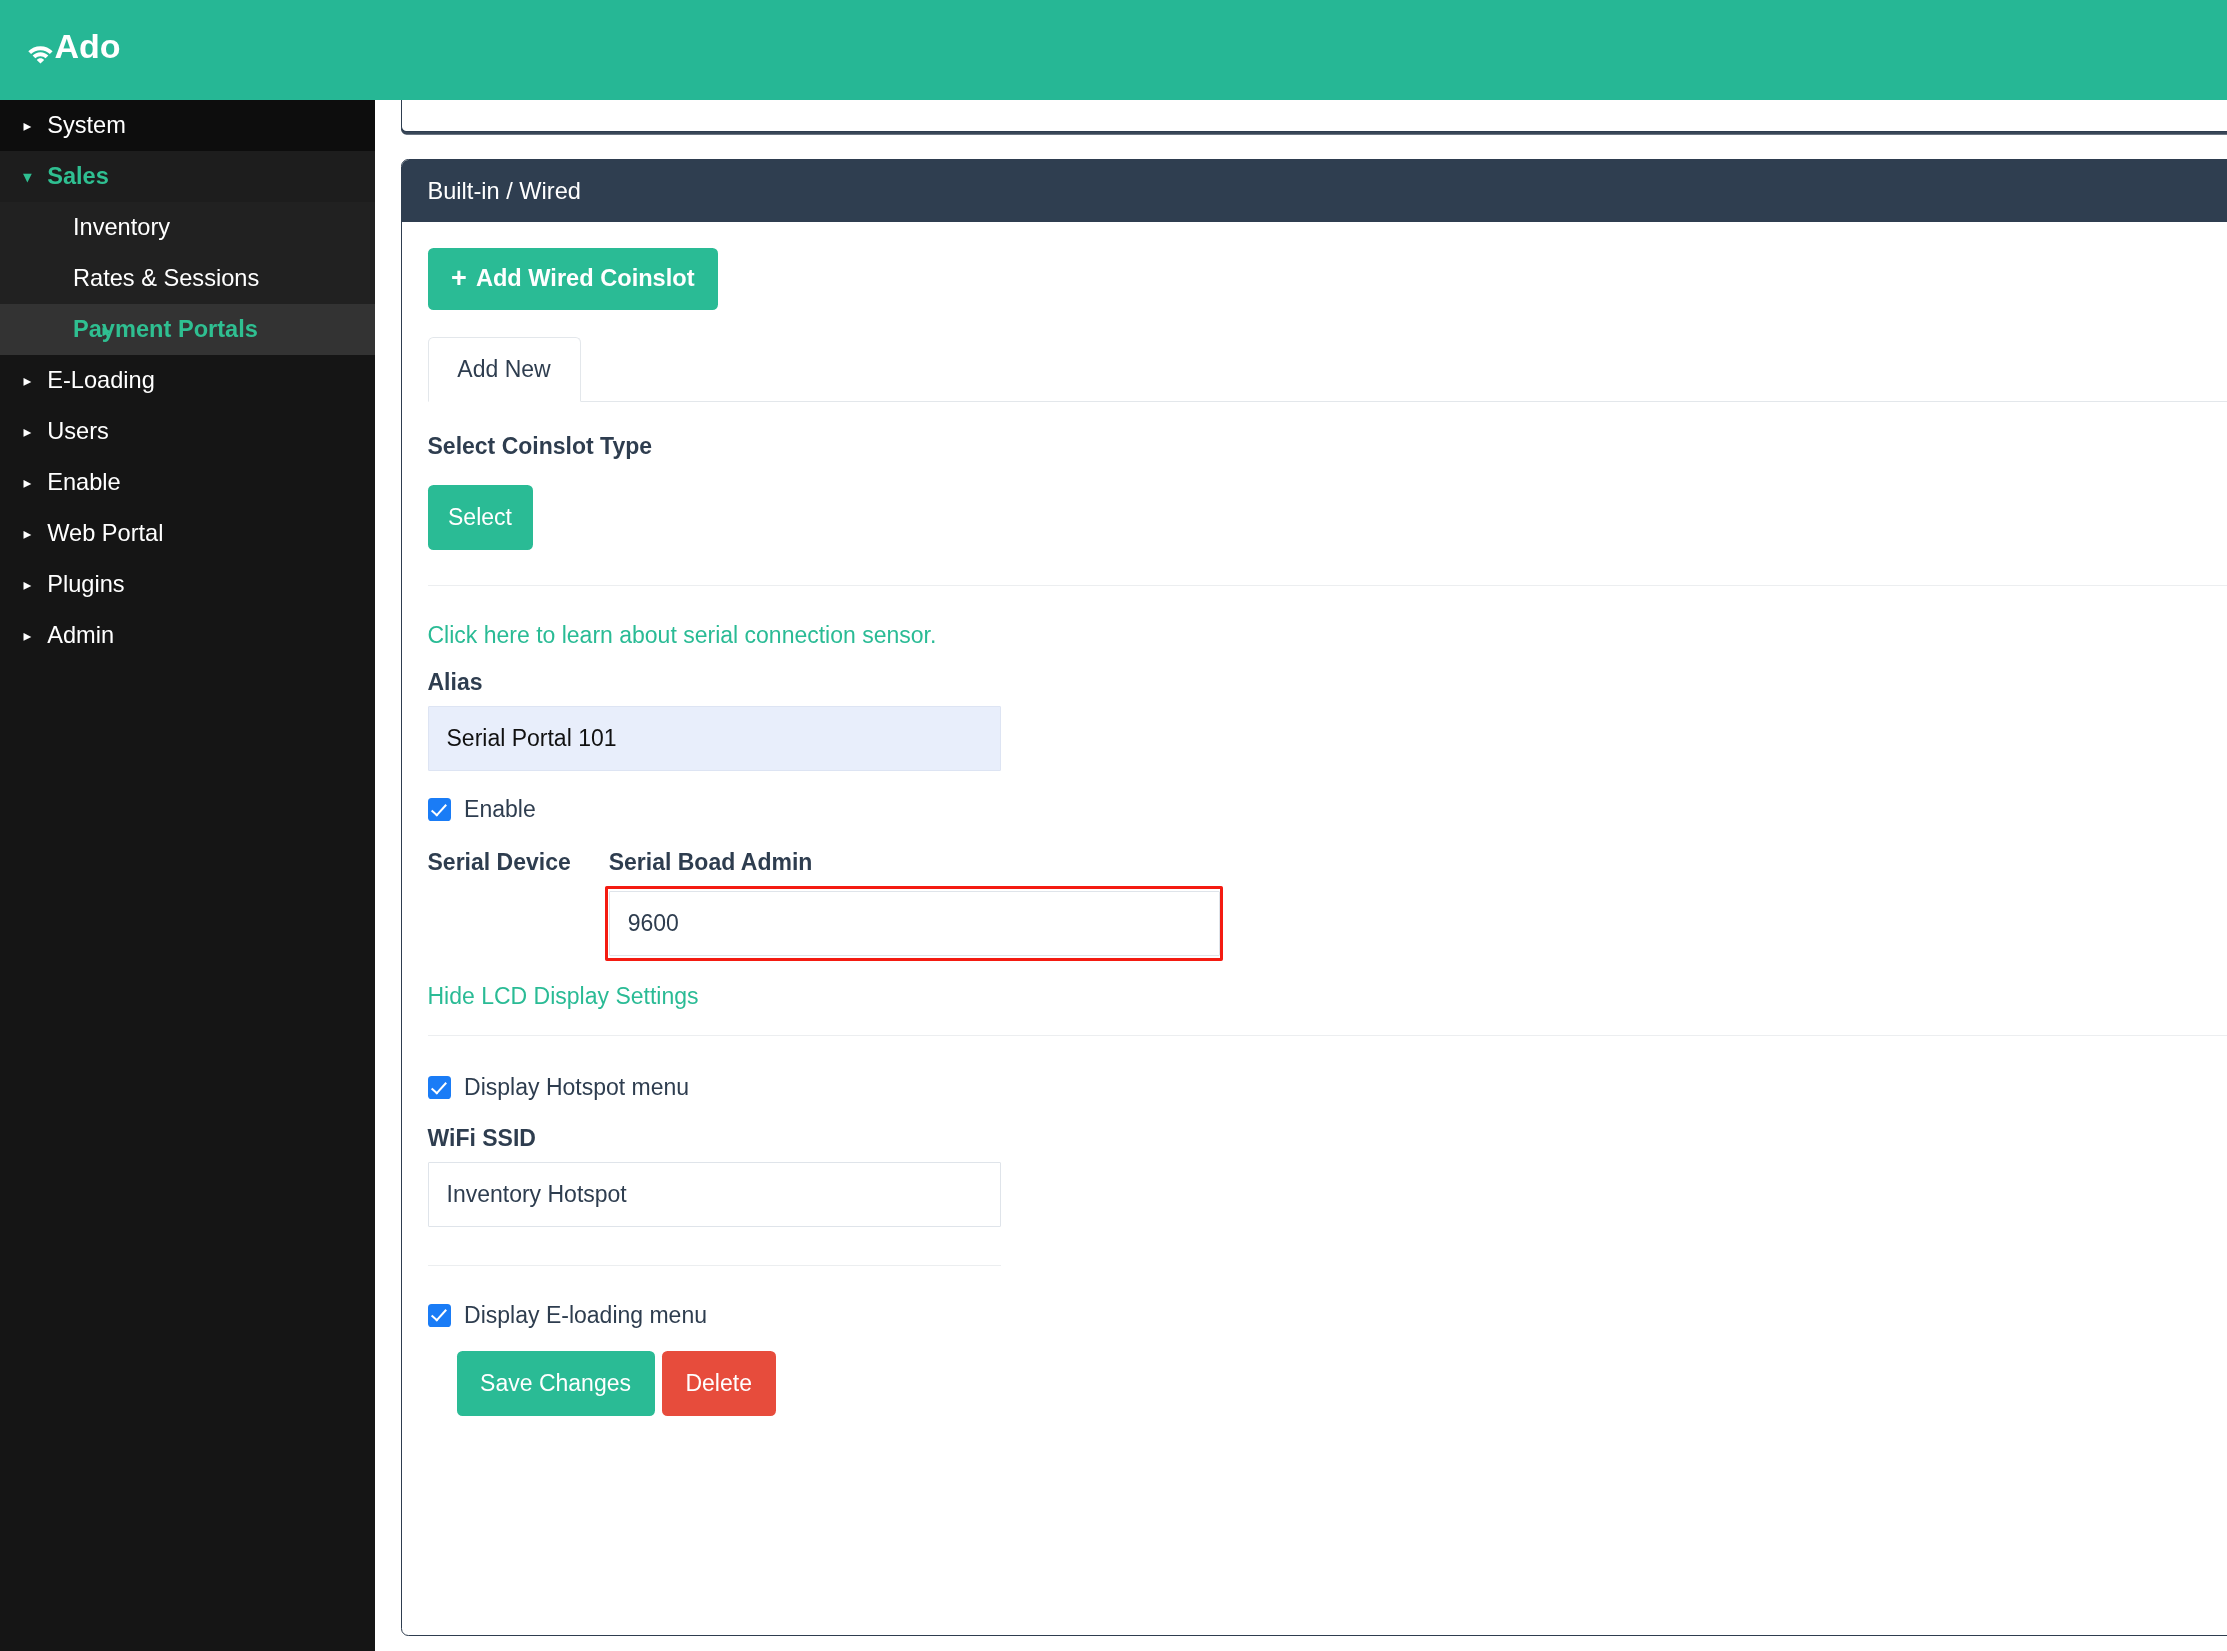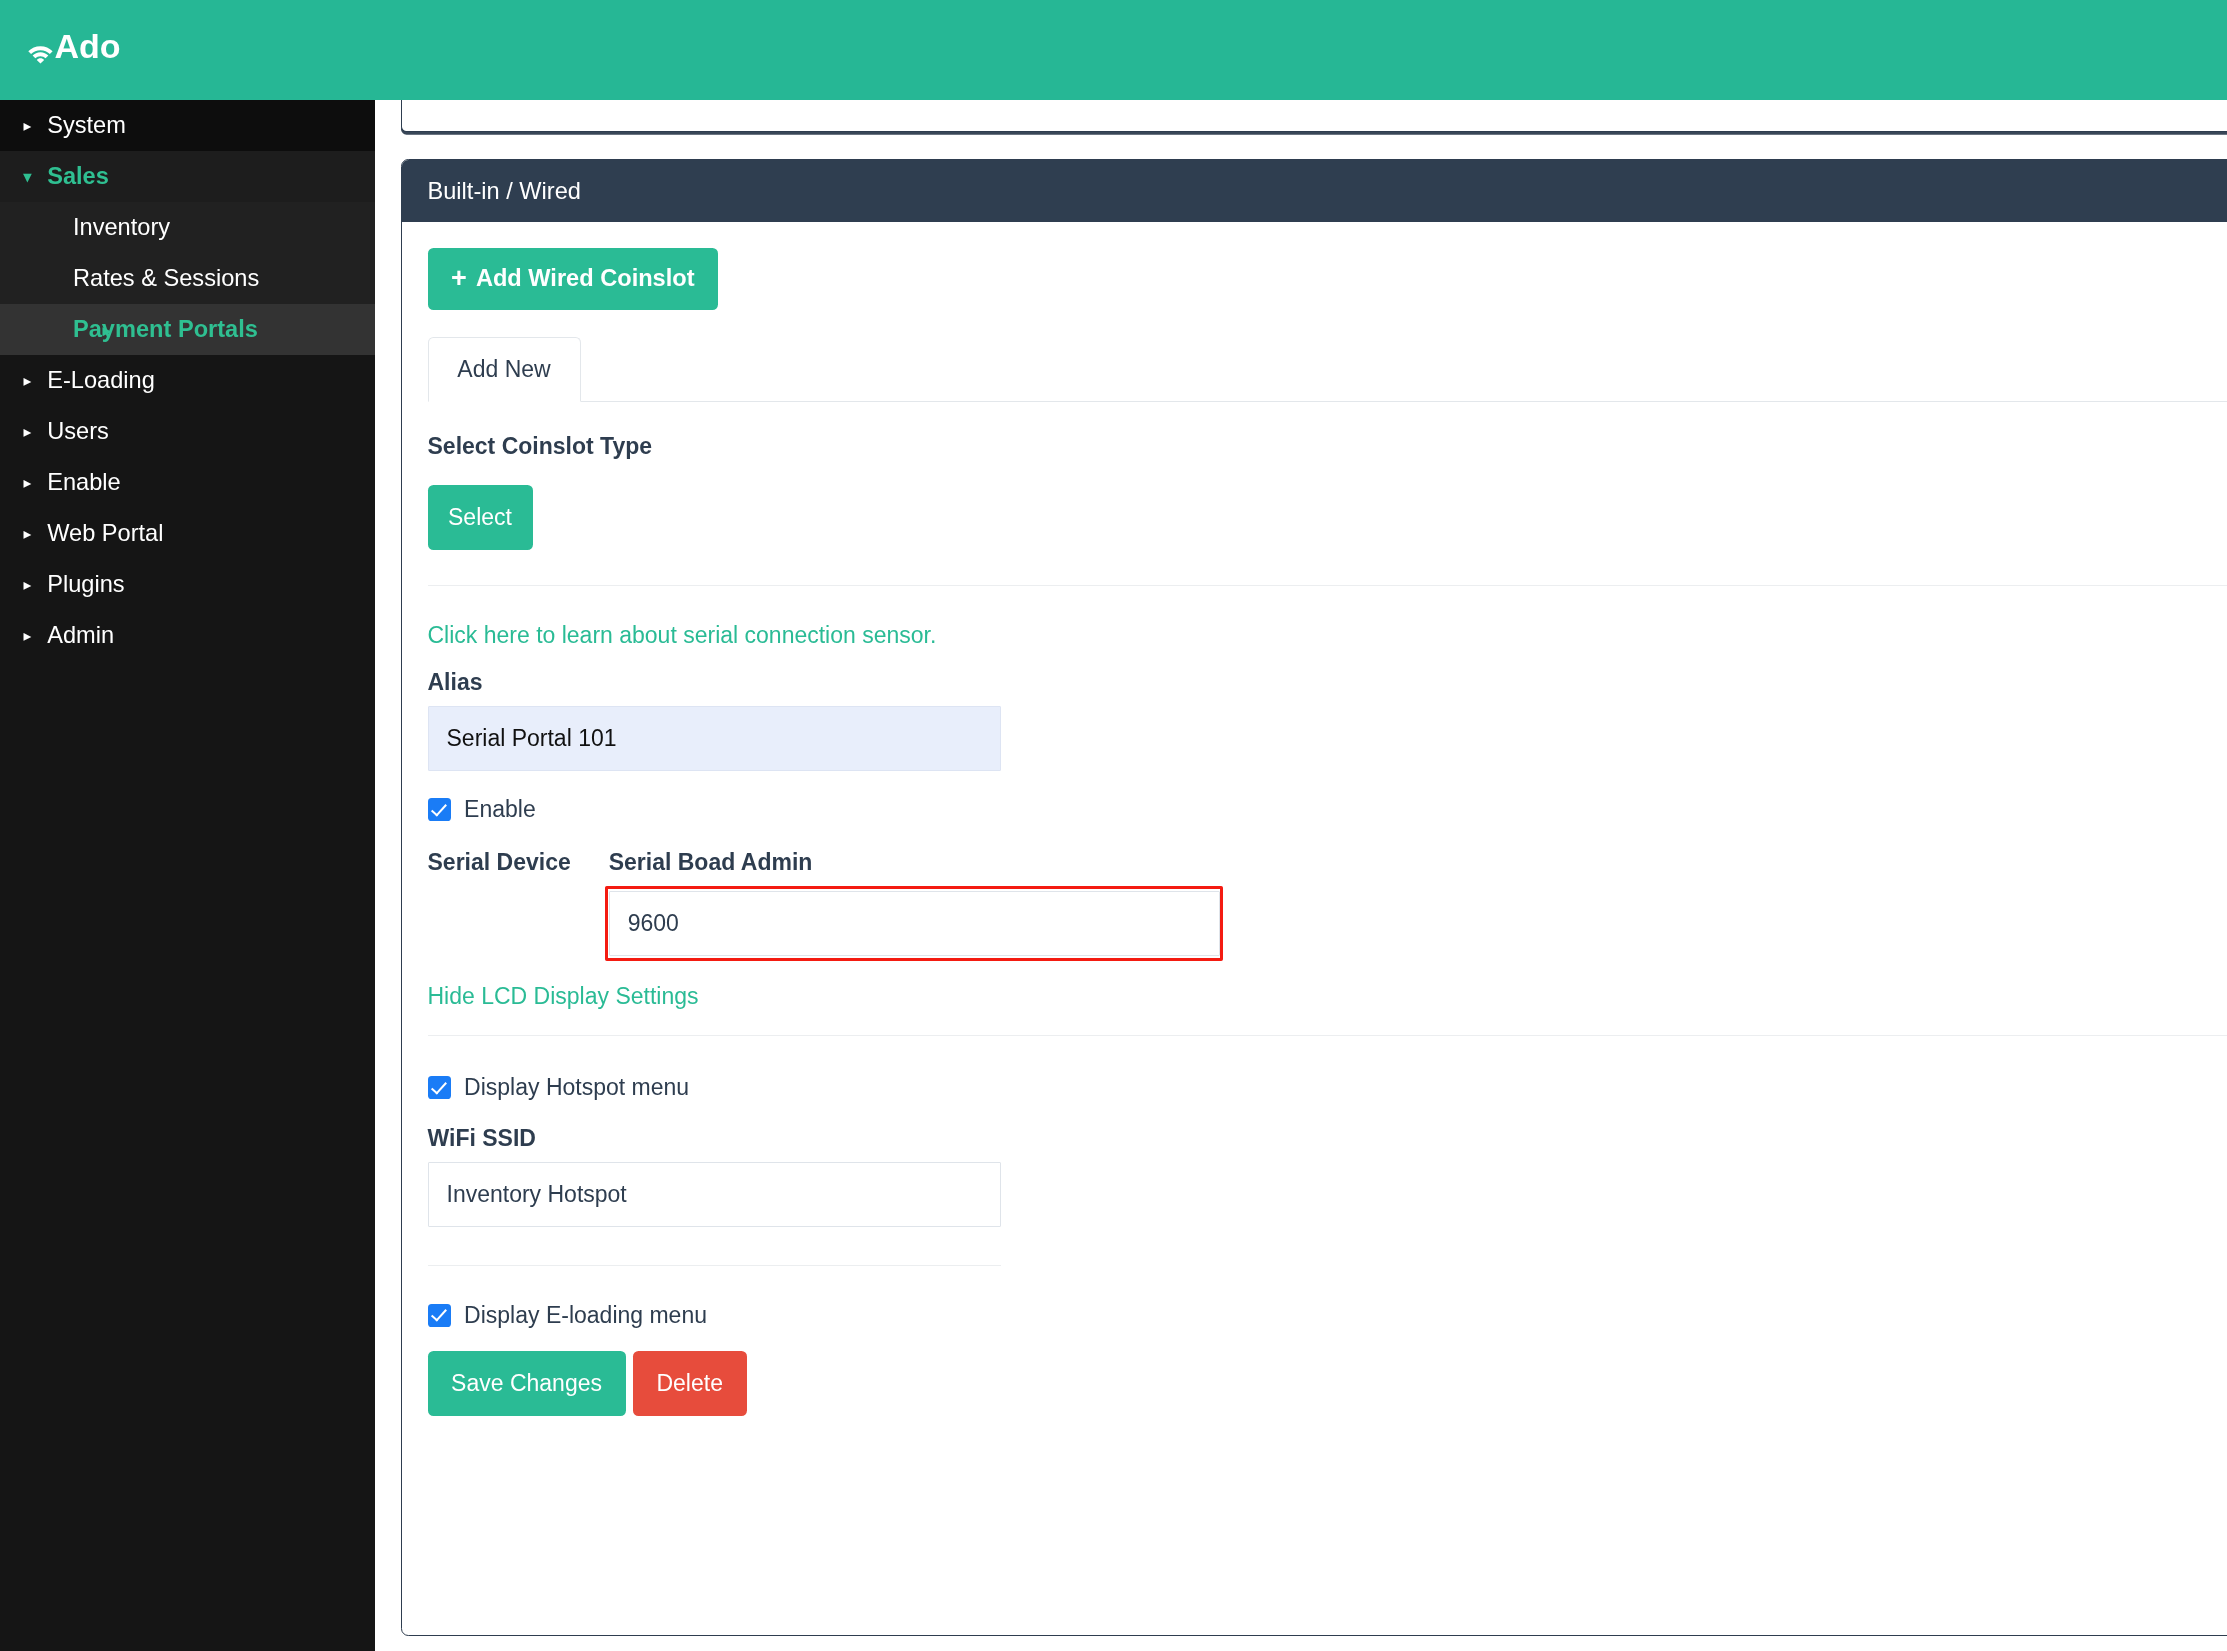--- a/index.html
+++ b/index.html
@@ -143,20 +143,21 @@
   .btn-add .plus { font-size: 27px; font-weight: 700; line-height: 1; }
   .btn-select {
     height: 65px; width: 105px;
     background: #2abb95;
     font-size: 23px;
   }
   .btn-save {
     height: 65px; padding: 0 23.6px;
     background: #2abb95;
     font-size: 23px;
+    margin-left: 29px;
   }
   .btn-delete {
     height: 65px; padding: 0 23.6px;
     background: #e74c3c;
     font-size: 23px;
     margin-left: 7.3px;
   }
 
   
   .tabs {

